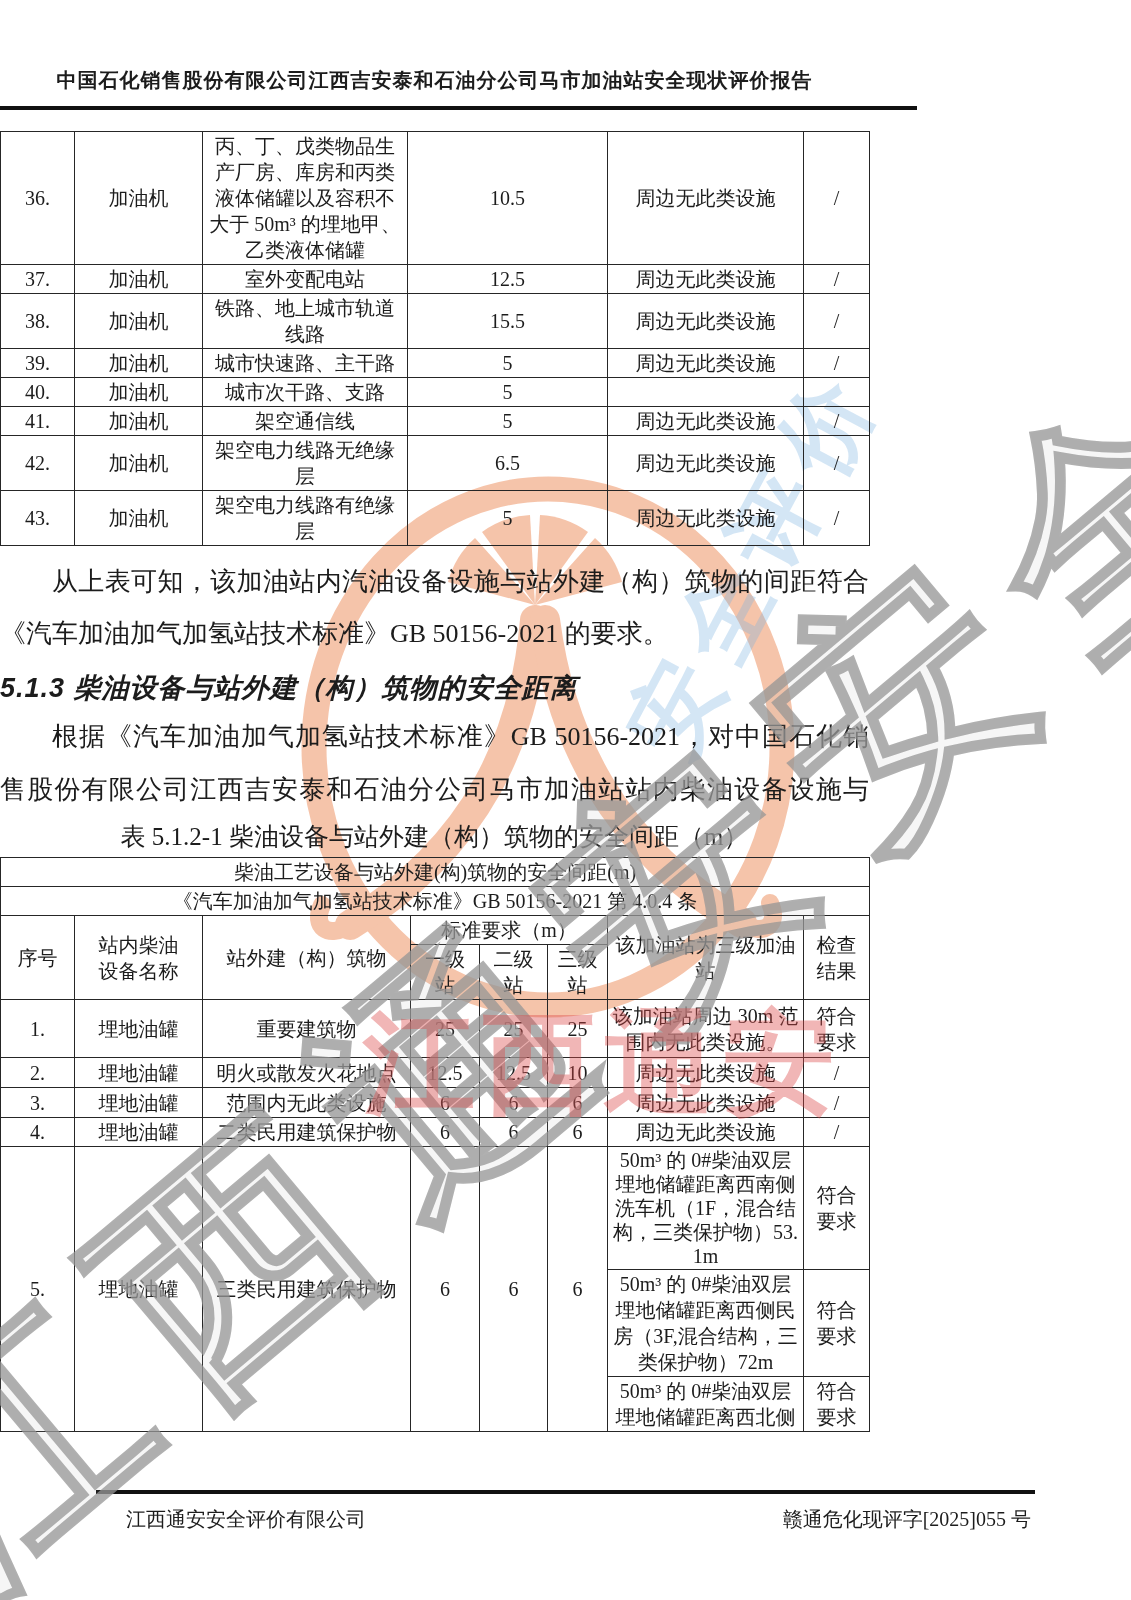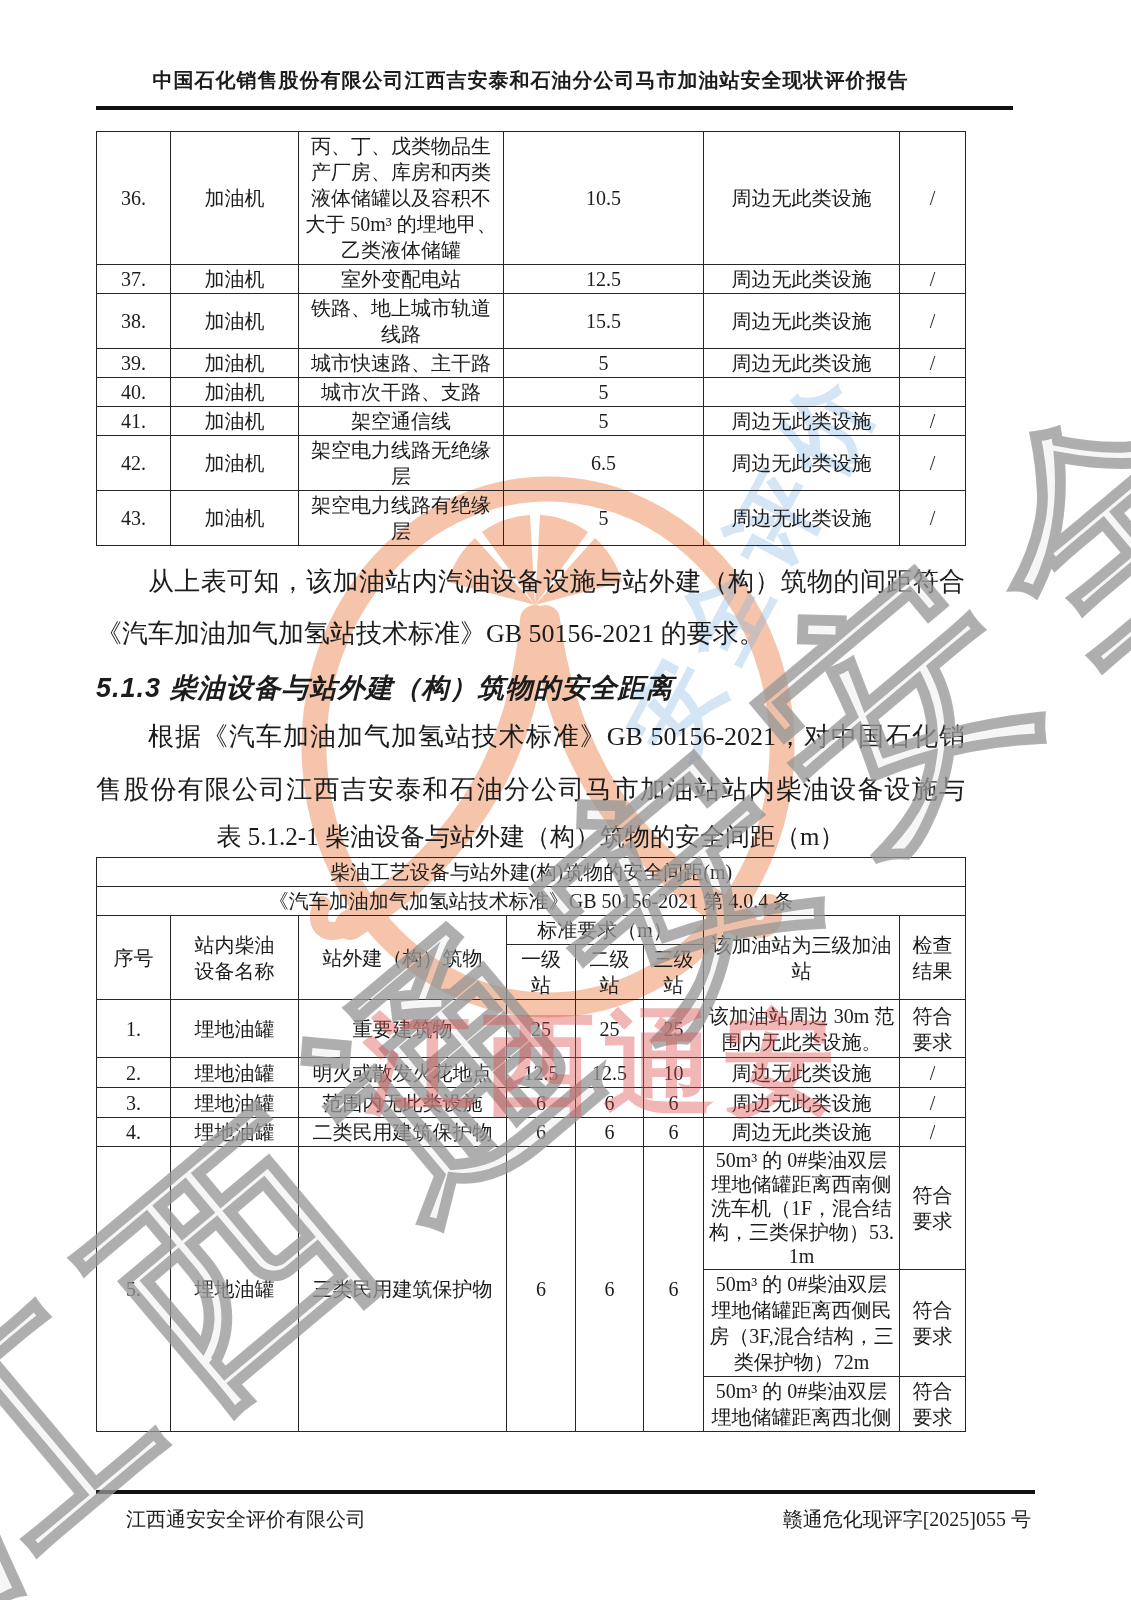--- a/index.html
+++ b/index.html
@@ -2,21 +2,21 @@
 <html><head>
 <meta charset="utf-8">
 <style>
   html,body { margin:0; padding:0; background:#e8e8e8; }
   .page {
     position:relative; width:1131px; height:1600px; margin:0 auto;
     background:#ffffff; overflow:hidden;
     font-family:"Liberation Serif","DejaVu Serif",serif;
     color:#1c1c1c;
   }
-  .content { position:relative; z-index:1; margin-left:96px; width:869px; }
+  .content { position:relative; z-index:1; width:869px; }
 
   
   .doc-header { padding-top:66px; }
   .doc-title {
     text-align:center; font-size:20px; font-weight:bold;
     letter-spacing:1px; line-height:28px;
   }
   .header-rule { width:917px; height:4px; background:#111; margin-top:12px; }
 
   

